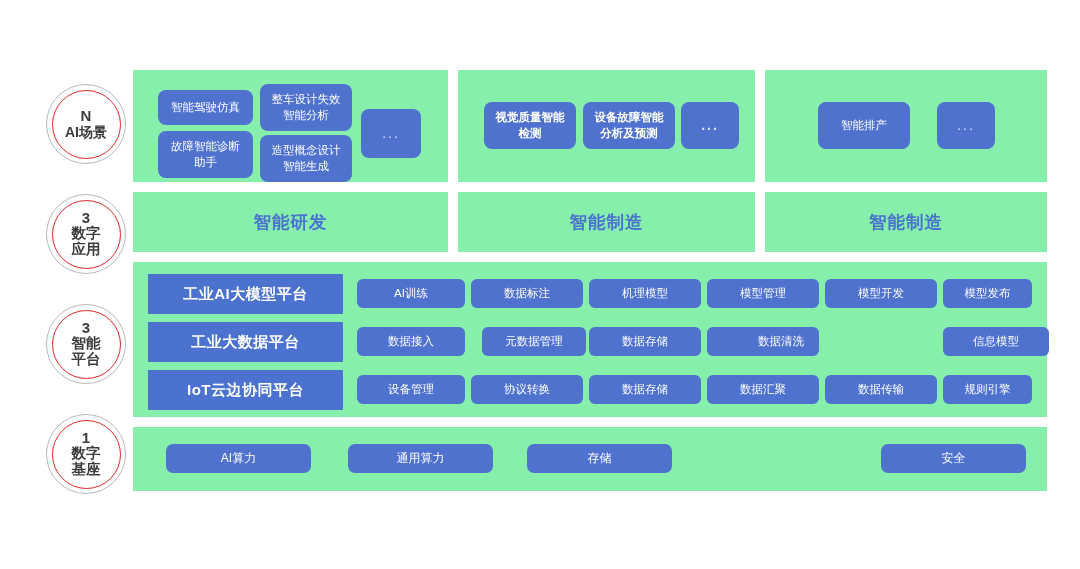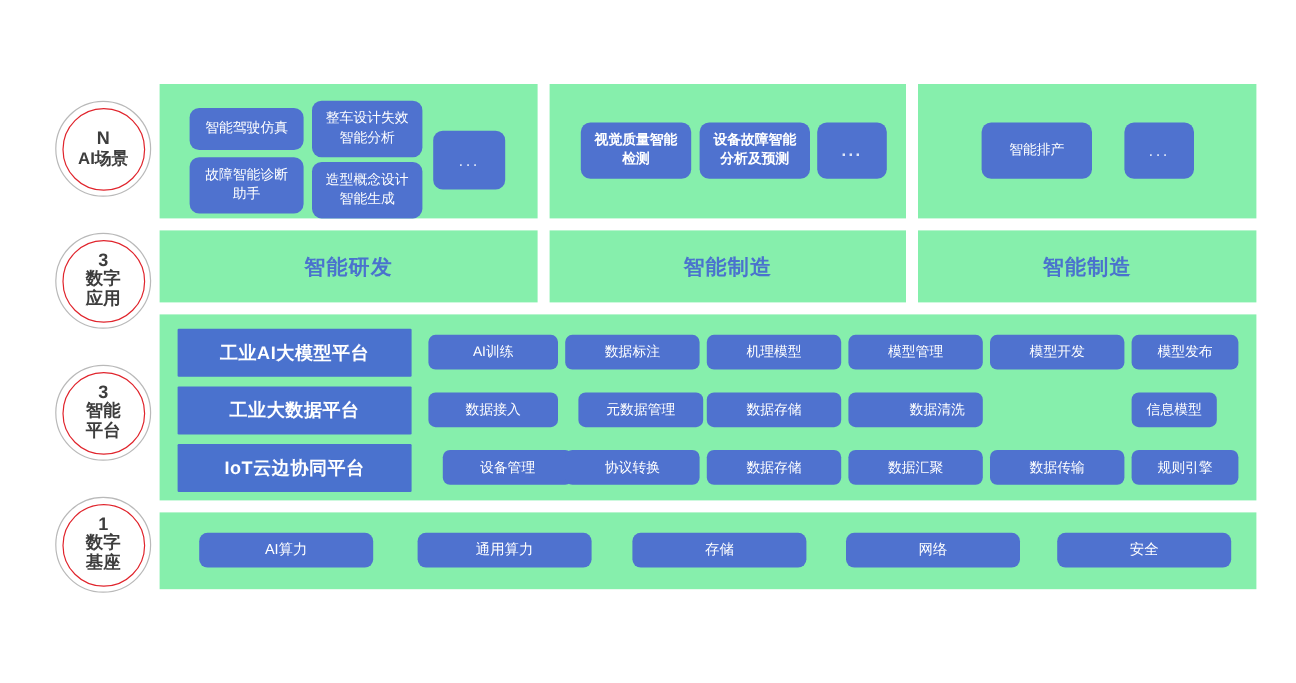--- a/index.html
+++ b/index.html
@@ -185,32 +185,31 @@
     <div class="cap" style="left:456px; top:17px; width:112px; height:29px;">机理模型</div>
     <div class="cap" style="left:574px; top:17px; width:112px; height:29px;">模型管理</div>
     <div class="cap" style="left:692px; top:17px; width:112px; height:29px;">模型开发</div>
     <div class="cap" style="left:810px; top:17px; width:89px;  height:29px;">模型发布</div>
 
     <div class="plat-label" style="left:15px; top:60px; width:195px; height:40px;">工业大数据平台</div>
     <div class="cap" style="left:224px; top:65px; width:108px; height:29px;">数据接入</div>
     <div class="cap" style="left:338px; top:65px; width:104px; height:29px;margin-left:11px;">元数据管理</div>
     <div class="cap" style="left:456px; top:65px; width:112px; height:29px;">数据存储</div>
     <div class="cap" style="left:574px; top:65px; width:112px; height:29px;padding-left:36px;">数据清洗</div>
-    <div class="cap" style="left:810px; top:65px; width:71px;  height:29px;">信息模型</div>
+    <div class="cap" style="left:810px; top:65px; width:106px;  height:29px;">信息模型</div>
 
     <div class="plat-label" style="left:15px; top:108px; width:195px; height:40px;">IoT云边协同平台</div>
-    <div class="cap" style="left:236px; top:113px; width:108px; height:29px;">设备管理</div>
+    <div class="cap" style="left:224px; top:113px; width:108px; height:29px;">设备管理</div>
     <div class="cap" style="left:338px; top:113px; width:112px; height:29px;">协议转换</div>
     <div class="cap" style="left:456px; top:113px; width:112px; height:29px;">数据存储</div>
     <div class="cap" style="left:574px; top:113px; width:112px; height:29px;">数据汇聚</div>
     <div class="cap" style="left:692px; top:113px; width:112px; height:29px;">数据传输</div>
     <div class="cap" style="left:810px; top:113px; width:89px;  height:29px;">规则引擎</div>
   </div>
 
   <div class="panel" style="left:133px; top:427px; width:914px; height:64px;">
     <div class="base" style="left:33px;  top:17px; width:145px; height:29px;">AI算力</div>
     <div class="base" style="left:215px; top:17px; width:145px; height:29px;">通用算力</div>
     <div class="base" style="left:394px; top:17px; width:145px; height:29px;">存储</div>
-    <div class="base" style="left:572px; top:17px; width:145px; height:29px;">网络</div>
     <div class="base" style="left:748px; top:17px; width:145px; height:29px;">安全</div>
   </div>
 
 </div>
 
 </body></html>

